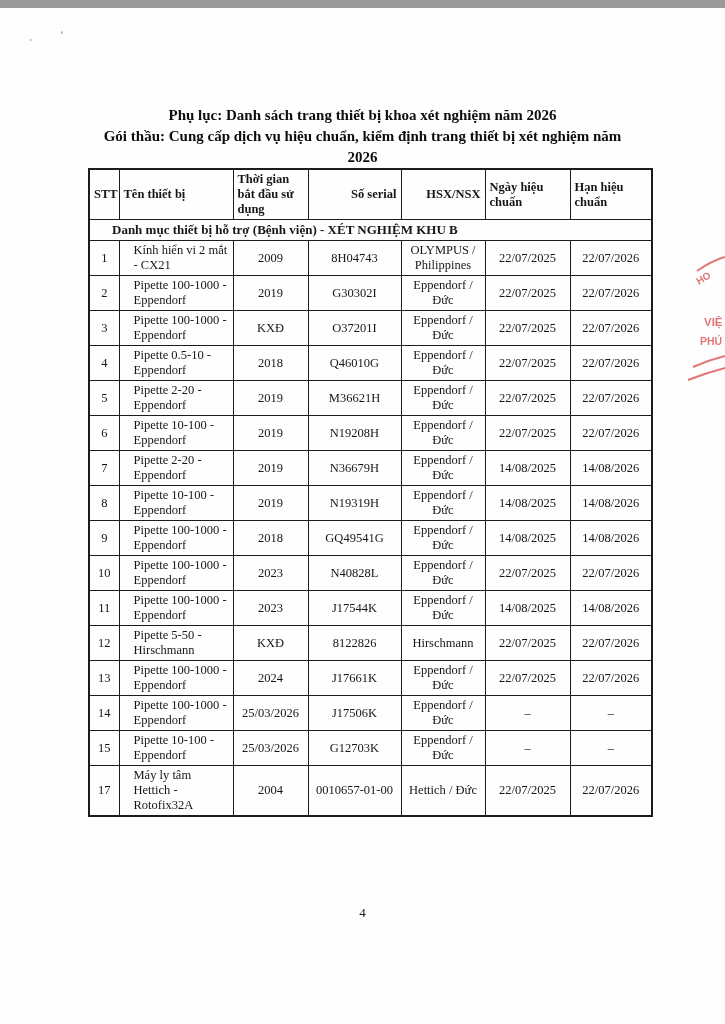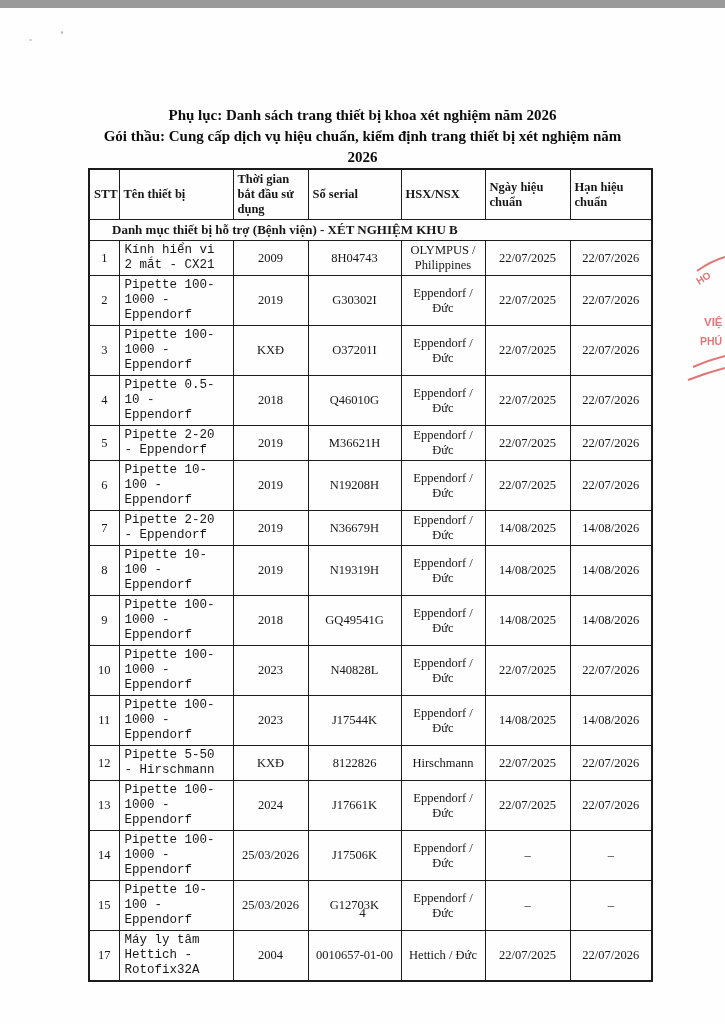--- a/index.html
+++ b/index.html
@@ -26,27 +26,27 @@
   .equip-table, .equip-table td, .equip-table th {
     border:1px solid #1c1c1c;
   }
   .equip-table { border-width:2px; }
   .equip-table th, .equip-table td {
     padding:2px 4px; vertical-align:middle;
     overflow:hidden;
   }
   .equip-table thead th { font-weight:bold; text-align:left; height:45px; }
   .equip-table thead th.hc { text-align:left; }
-  .equip-table thead th.c3, .equip-table thead th.c4 { text-align:left; }
+  .equip-table thead th.c3, .equip-table thead th.c4 { text-align:right; }
   .section-row td {
     font-weight:bold; font-size:13px; text-align:left; padding:2px 22px;
     height:16px; white-space:nowrap;
   }
   .equip-table td.c0 { text-align:center; }
-  .equip-table td.c1 { text-align:left; padding-left:5px;font-family:Liberation Mono, monospace; }
+  .equip-table td.c1 { text-align:left; padding-left:14px; }
   .equip-table td.c2, .equip-table td.c3, .equip-table td.c4,
   .equip-table td.c5, .equip-table td.c6 { text-align:center; }
   .equip-table tbody tr.data-row td { height:30px; }
   .page-number {
     position:absolute; left:0; right:0; top:897px;
     text-align:center; font-size:13px; color:#1a1a1a;
   }
   .stamp {
     position:absolute; right:0; top:241px;
     width:38px; height:135px;

